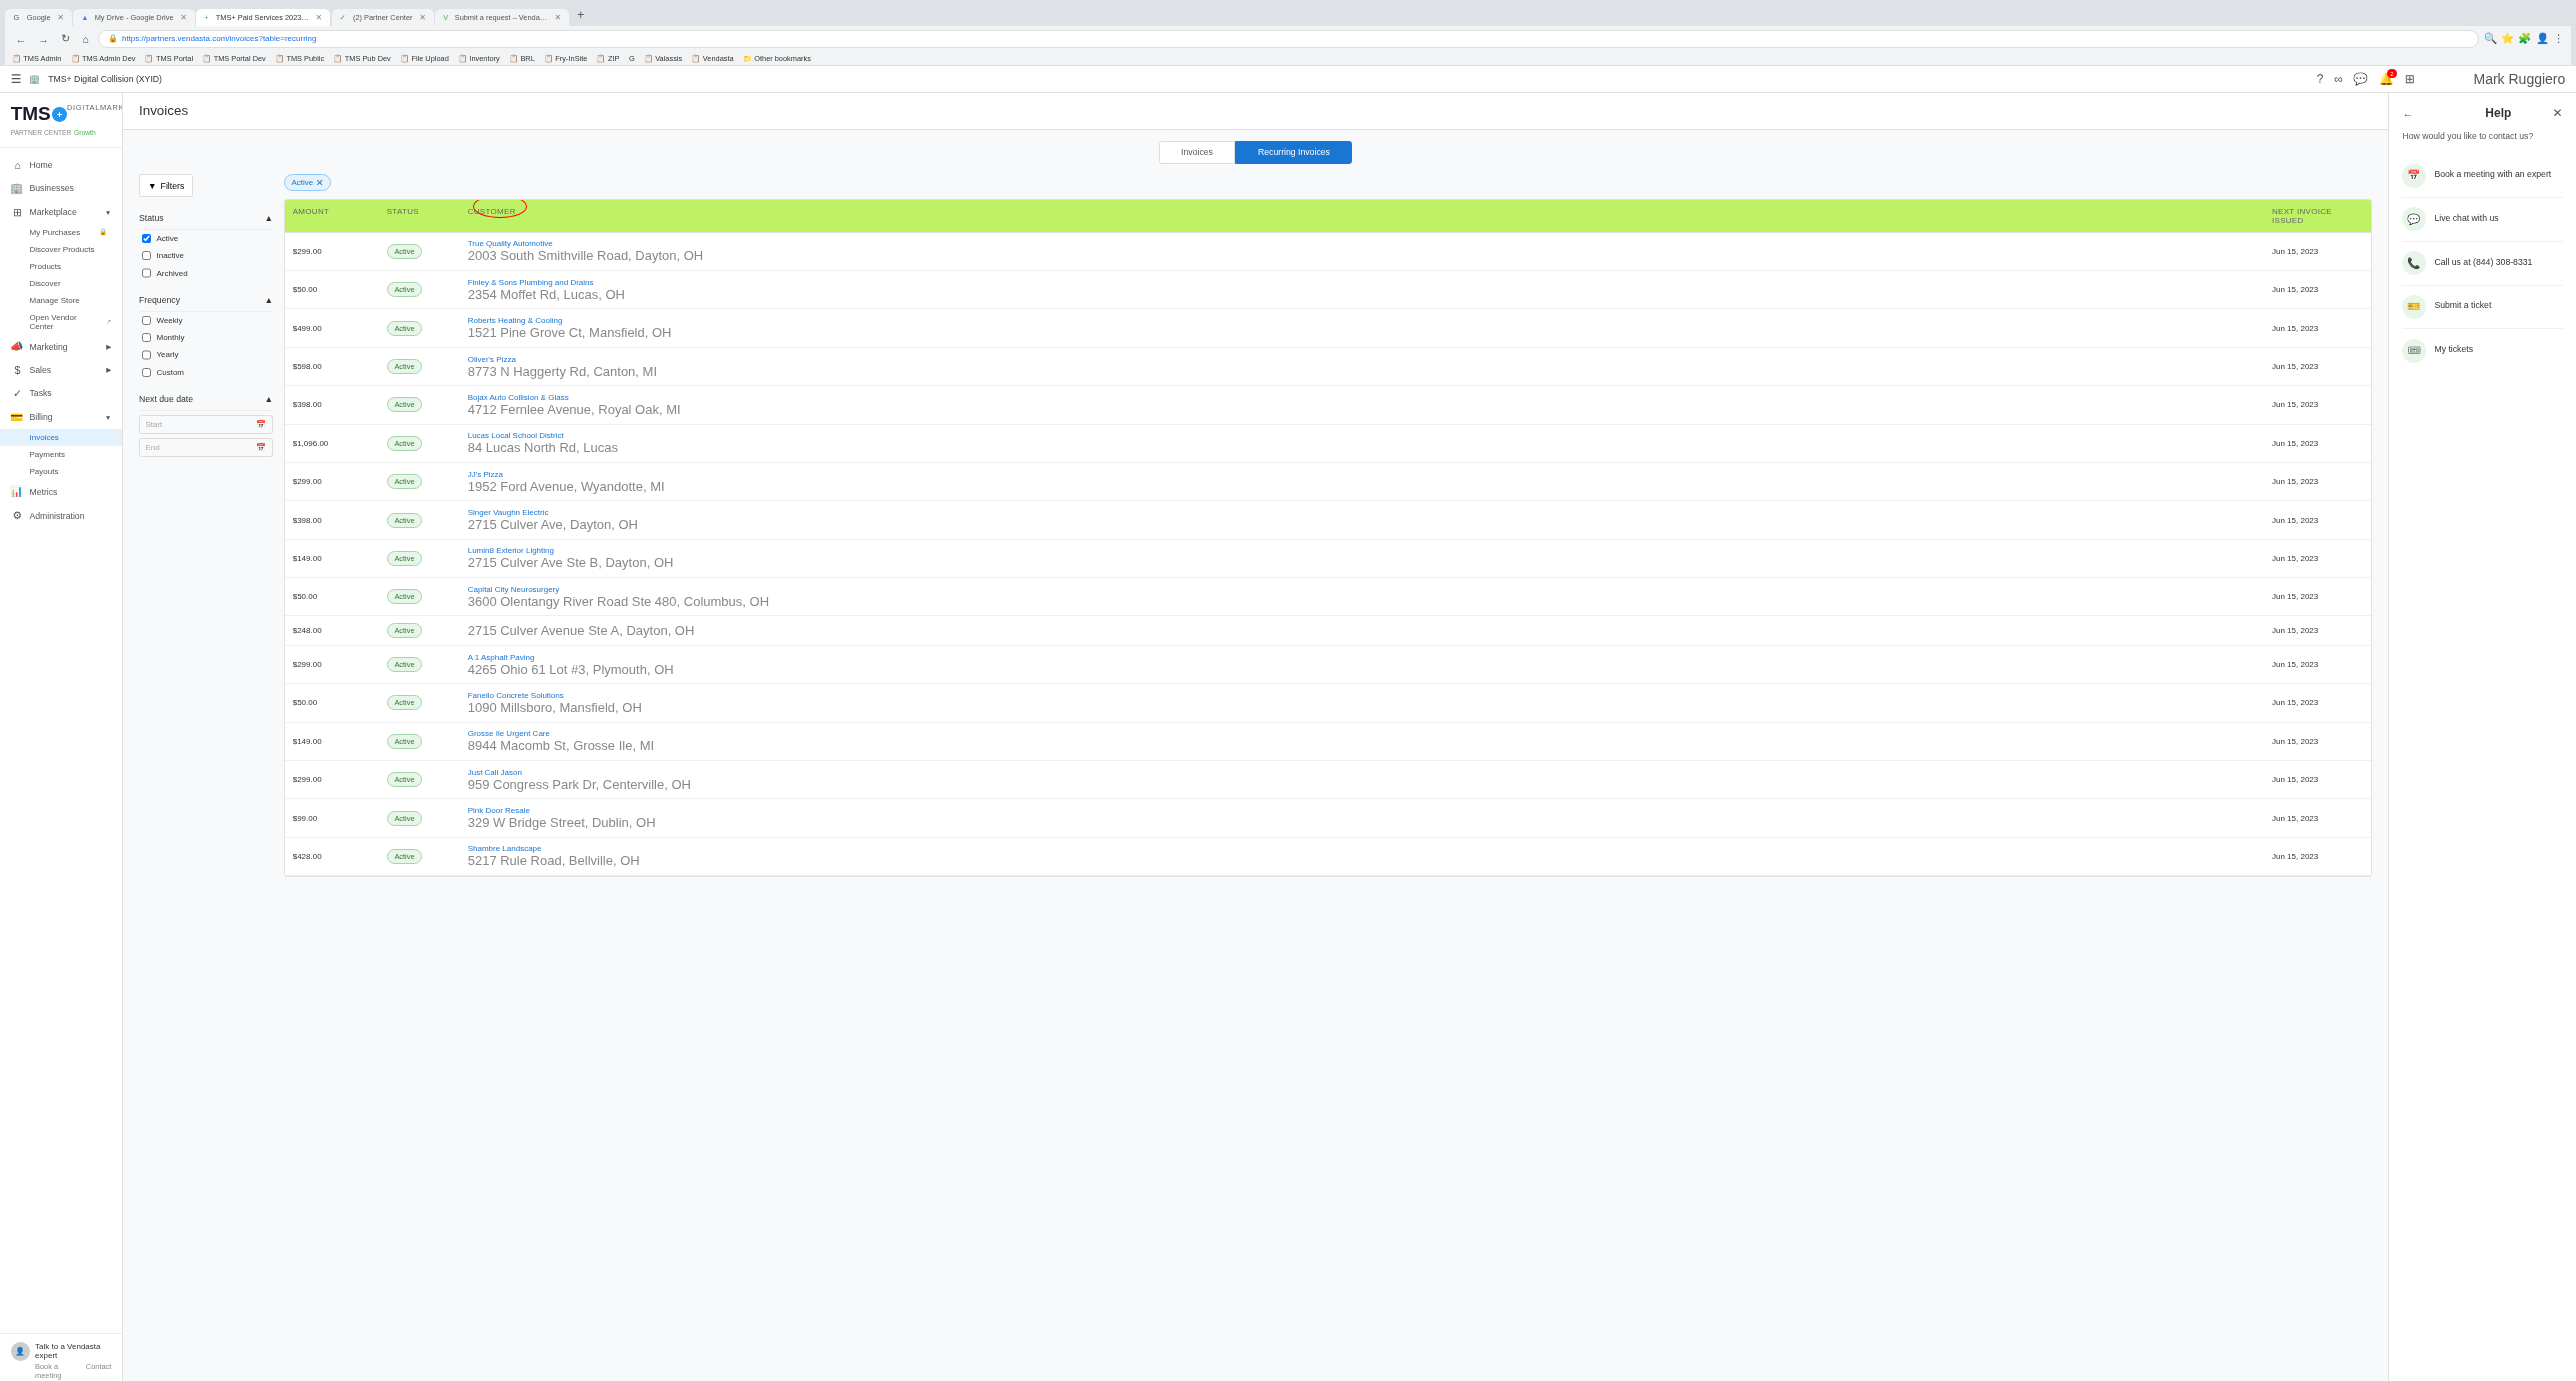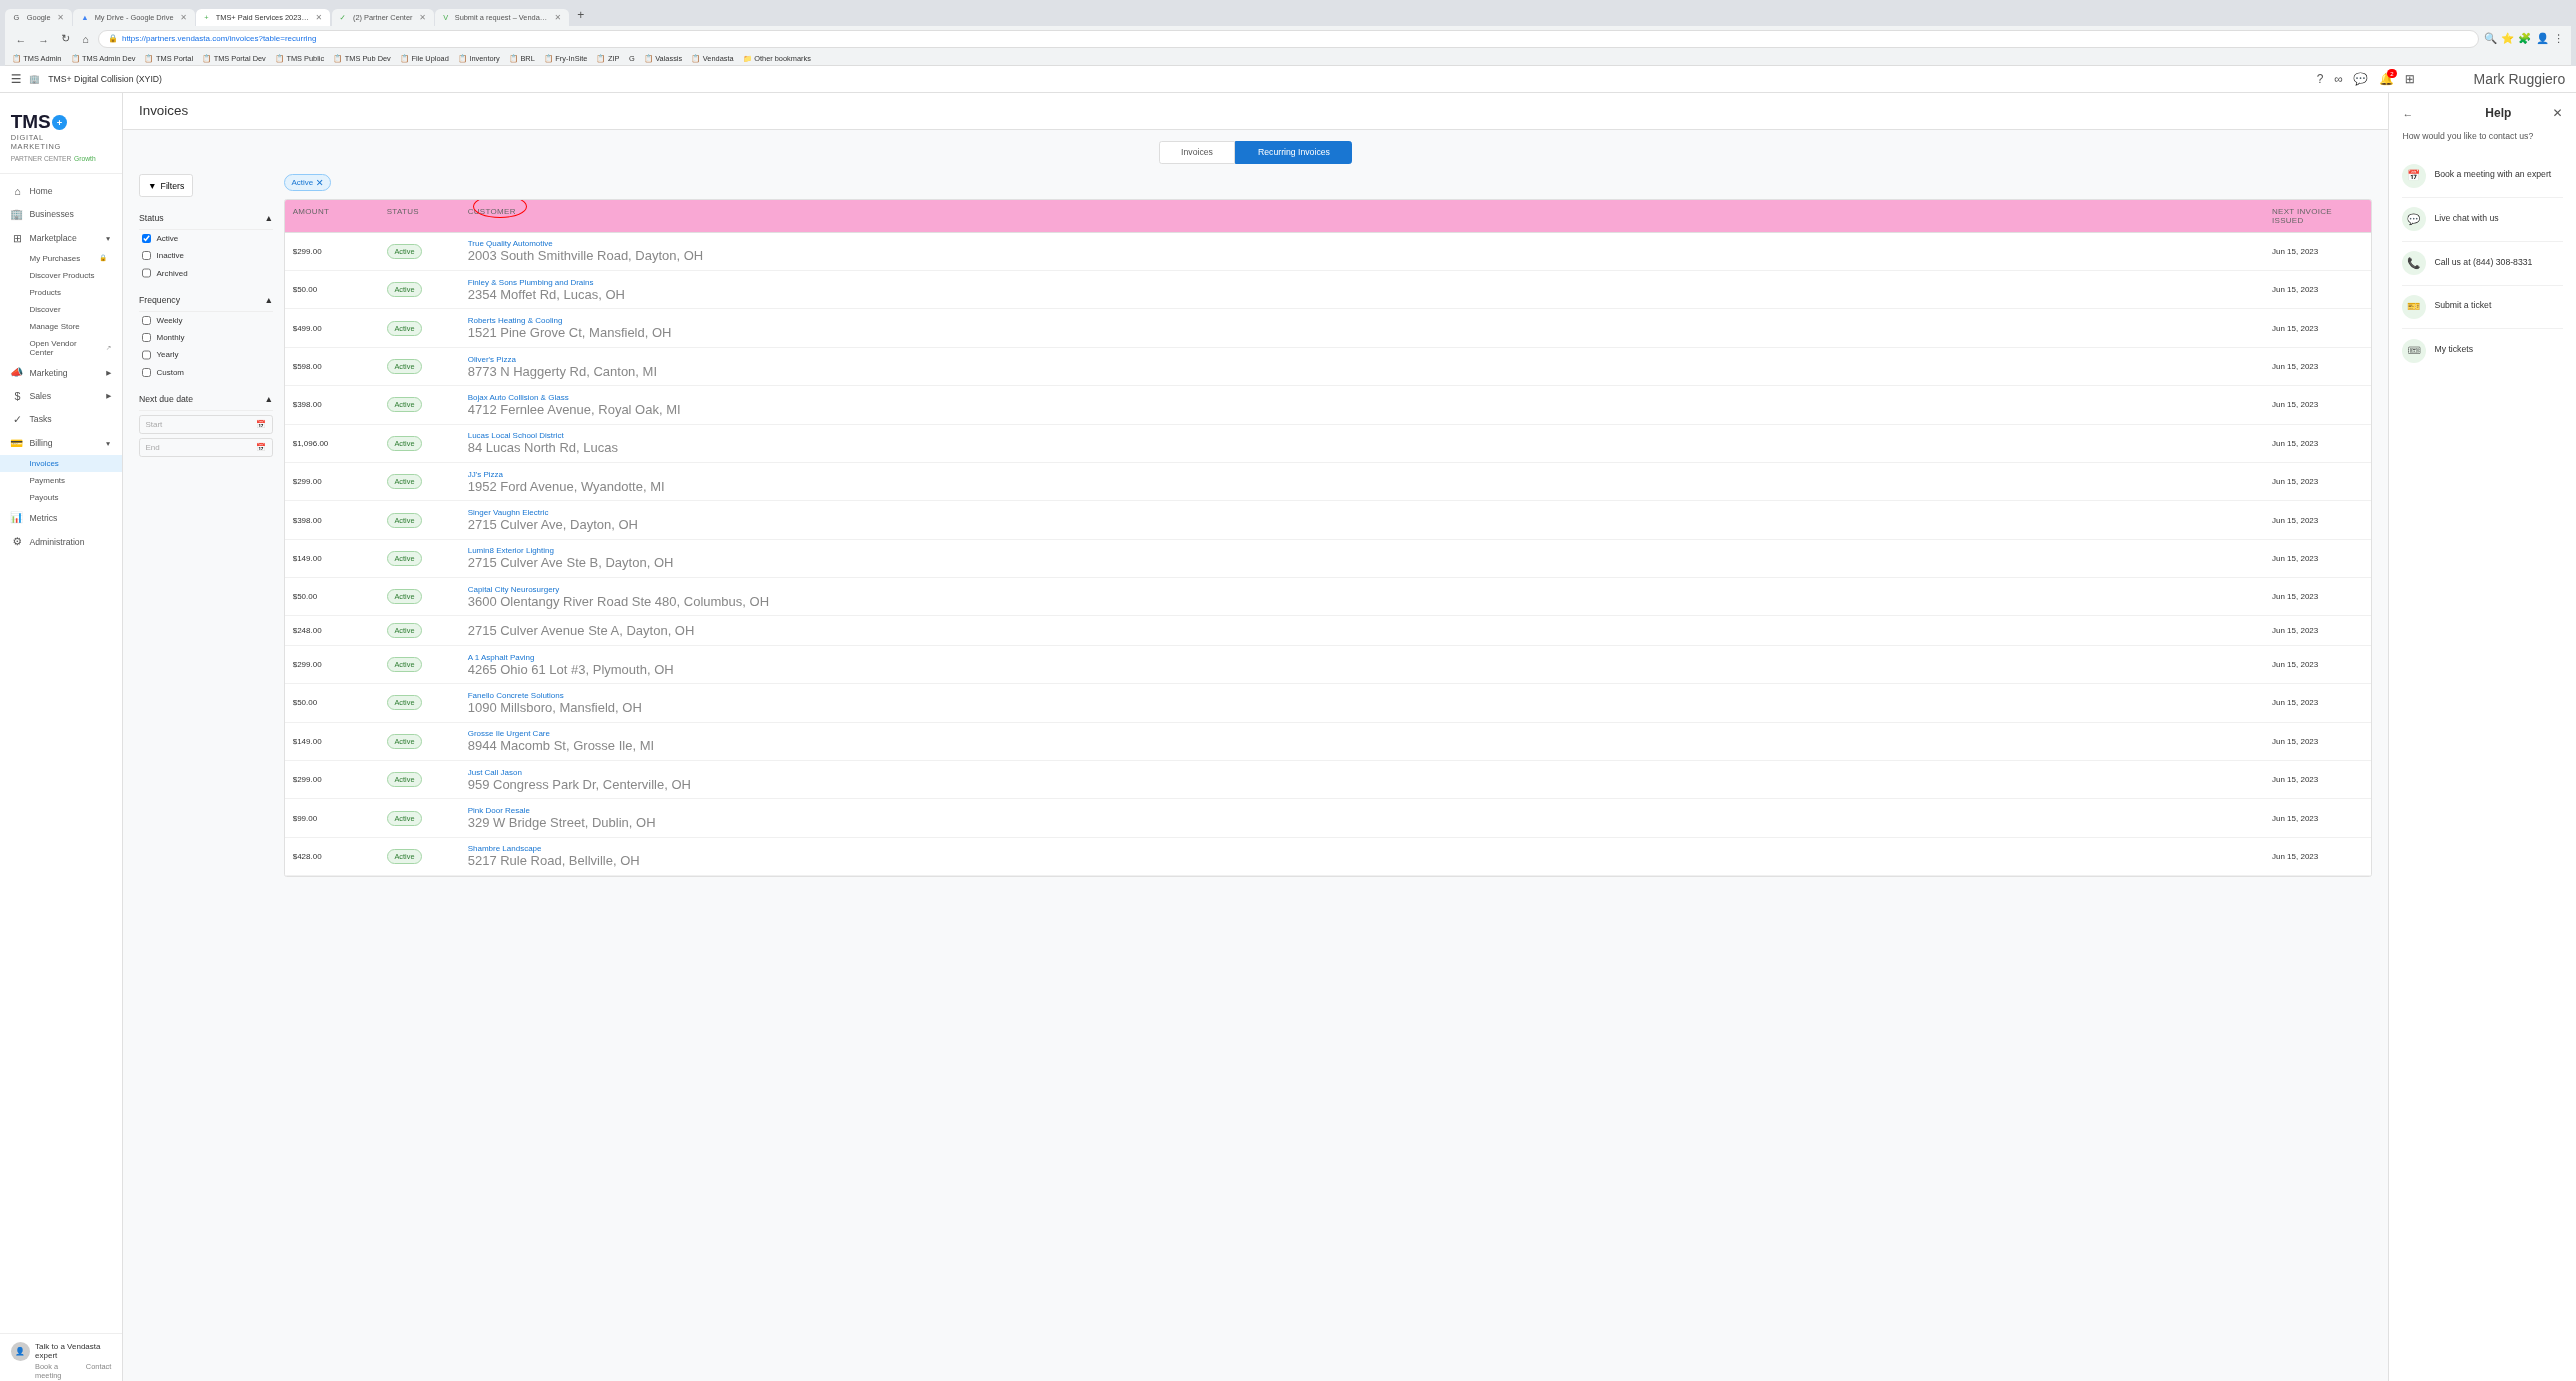--- a/index.html
+++ b/index.html
@@ -32,21 +32,21 @@
     .app-topbar-right { margin-left: auto; display: flex; align-items: center; gap: 10.7px; }
     .app-topbar-right span { font-size: 12px; color: #555; cursor: pointer; }
     .app-topbar-right .notif { position: relative; }
     .app-topbar-right .notif-badge { position: absolute; top: -2.7px; right: -2.7px; background: red; color: white; font-size: 6px; border-radius: 50%; width: 9.4px; height: 9.4px; display: flex; align-items: center; justify-content: center; }
 
     .app-content { display: flex; flex: 1; overflow: hidden; }
 
     
     .sidebar { width: 123px; background: #fff; border-right: 0.7px solid #e0e0e0; display: flex; flex-direction: column; overflow-y: auto; flex-shrink: 0; }
     .sidebar-logo { padding: 10.7px; border-bottom: 0.7px solid #eee; }
-    .logo-img { display: flex; flex-direction: column; align-items: flex-start; margin-top: 8px; }
+    .logo-img { display: flex; flex-direction: row; align-items: flex-start; }
     .logo-tms { font-size: 19px; font-weight: bold; color: #1a1a2e; display: flex; align-items: center; }
     .logo-circle { background: #2196f3; color: white; border-radius: 50%; width: 14.8px; height: 14.8px; display: flex; align-items: center; justify-content: center; font-size: 9.4px; font-weight: bold; margin-left: 1.3px; }
     .logo-digital { font-size: 7.4px; color: #666; letter-spacing: 0.7px; text-transform: uppercase; }
     .logo-marketing { font-size: 7.4px; color: #666; letter-spacing: 0.7px; text-transform: uppercase; }
     .partner-badge { margin-top: 4px; font-size: 6.7px; color: #888; display: flex; gap: 2.7px; align-items: center; }
     .partner-badge .growth { color: #4caf50; font-size: 6.7px; }
 
     .sidebar-nav { flex: 1; padding: 5.4px 0; }
     .nav-item { display: flex; align-items: center; gap: 5.4px; padding: 5.4px 10.7px; cursor: pointer; color: #555; font-size: 8.7px; border-radius: 0; }
     .nav-item .nav-icon { font-size: 10.7px; width: 13.4px; text-align: center; }
@@ -85,21 +85,21 @@
     .filter-option input[type=checkbox] { width: 9.4px; height: 9.4px; cursor: pointer; }
     .date-input { width: 100%; border: 0.7px solid #ddd; border-radius: 2.7px; padding: 4px 5.4px; font-size: 8px; display: flex; align-items: center; justify-content: space-between; margin-top: 4px; cursor: pointer; }
 
     
     .table-area { flex: 1; margin-left: 10.7px; }
     .filter-chips { display: flex; gap: 5.4px; margin-bottom: 8px; }
     .chip { display: flex; align-items: center; gap: 2.7px; background: #e3f2fd; border: 0.7px solid #90caf9; border-radius: 10.7px; padding: 2px 6.7px; font-size: 8px; color: #1976d2; }
     .chip .chip-close { cursor: pointer; font-size: 9.4px; }
 
     .invoice-table { background: #fff; border: 0.7px solid #e0e0e0; border-radius: 2.7px; overflow: hidden; }
-    .table-header { display: grid; grid-template-columns: 94px 81px 1fr 107px; gap: 0; background: #f9a8d4; border-bottom: 1.3px solid #e0e0e0; }
+    .table-header { display: grid; grid-template-columns: 94px 81px 1fr 107px; gap: 0; background: #bef264; border-bottom: 1.3px solid #e0e0e0; }
     .th { padding: 6.7px 8px; font-size: 8px; font-weight: 500; color: #666; text-transform: uppercase; letter-spacing: 0.3px; }
     .table-row { display: grid; grid-template-columns: 94px 81px 1fr 107px; border-bottom: 0.7px solid #f0f0f0; align-items: center; }
     .td { padding: 6.7px 8px; font-size: 8px; }
     .customer-name { color: #1976d2; font-weight: 500; text-decoration: none; cursor: pointer; display: block; }
     .customer-addr { color: #888; font-size: 13px; }
     .status-badge { display: inline-block; padding: 2px 6.7px; border-radius: 8px; font-size: 7.4px; font-weight: 500; }
     .status-active { background: #e8f5e9; color: #2e7d32; border: 0.7px solid #a5d6a7; }
 
     
     .customer-col-header { position: relative; }

